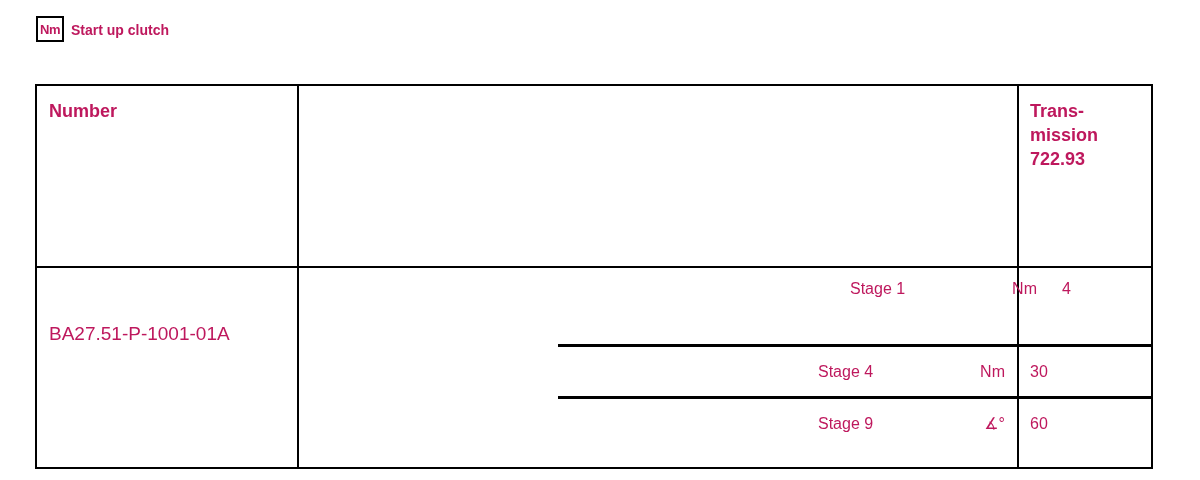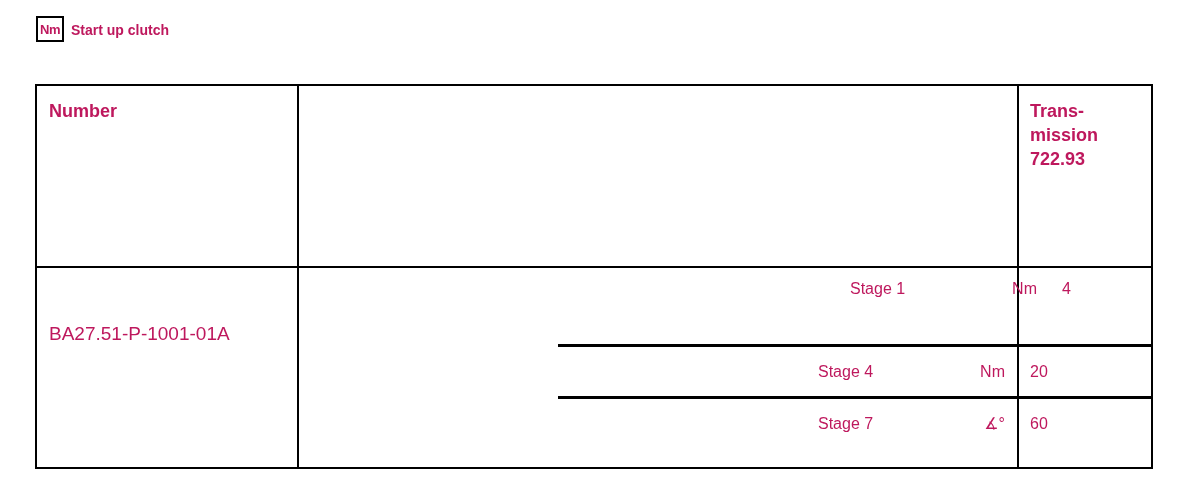--- a/index.html
+++ b/index.html
@@ -81,20 +81,20 @@
 722.93</div>
 
     <div class="cell number-cell">BA27.51-P-1001-01A</div>
 
     <div class="stage-label sr1">Stage 1</div>
     <div class="stage-unit sr1">Nm</div>
     <div class="stage-value sr1">4</div>
 
     <div class="stage-label sr2">Stage 4</div>
     <div class="stage-unit sr2">Nm</div>
-    <div class="stage-value sr2">20</div>
+    <div class="stage-value sr2">30</div>
 
-    <div class="stage-label sr3">Stage 7</div>
+    <div class="stage-label sr3">Stage 9</div>
     <div class="stage-unit sr3">∡°</div>
     <div class="stage-value sr3">60</div>
 
   </div>
 </div>
 
 </body></html>

